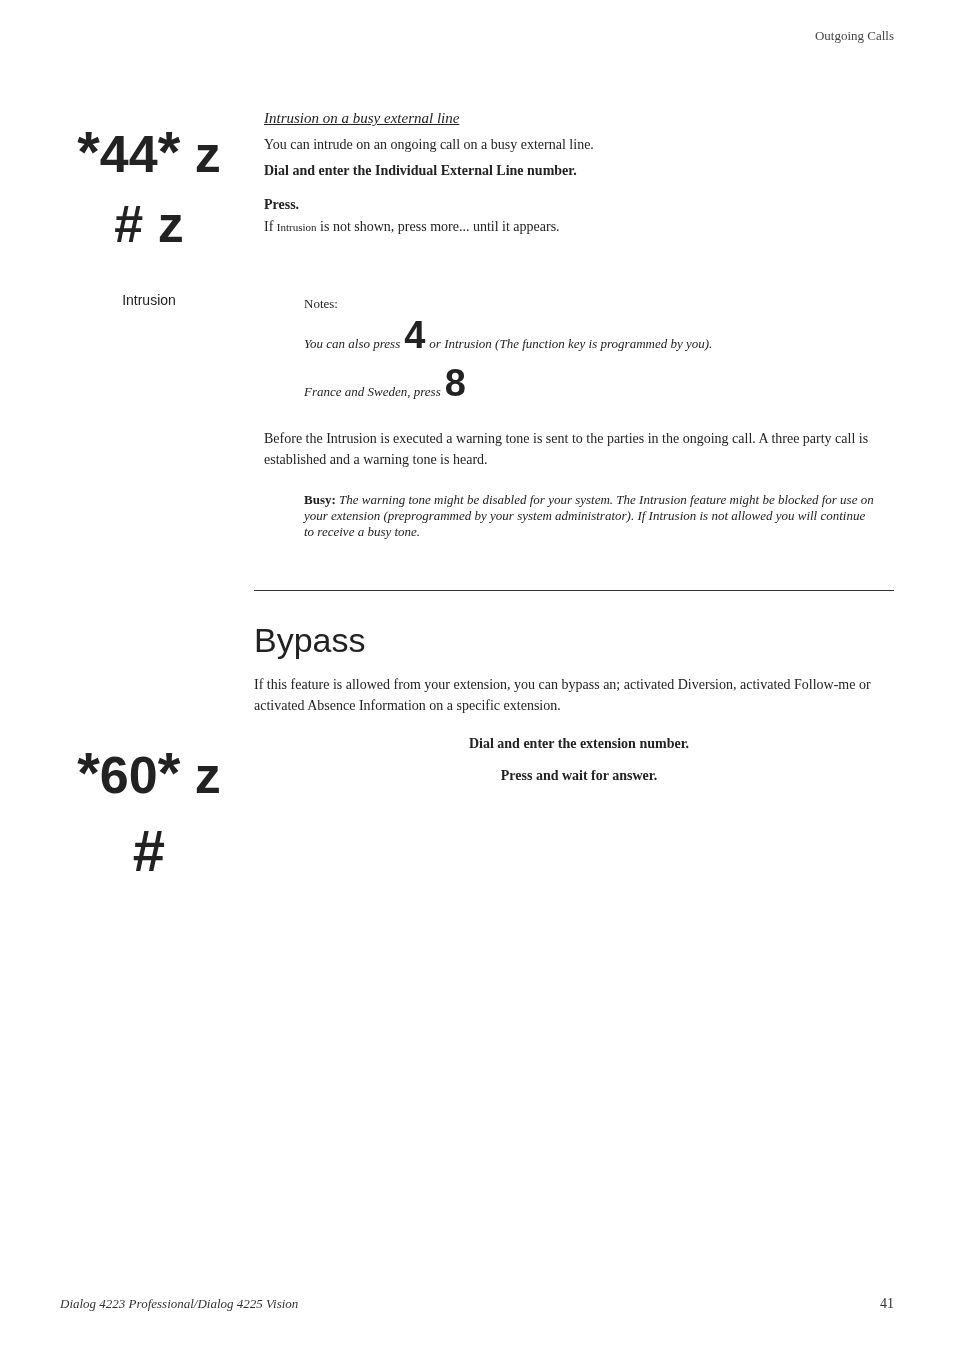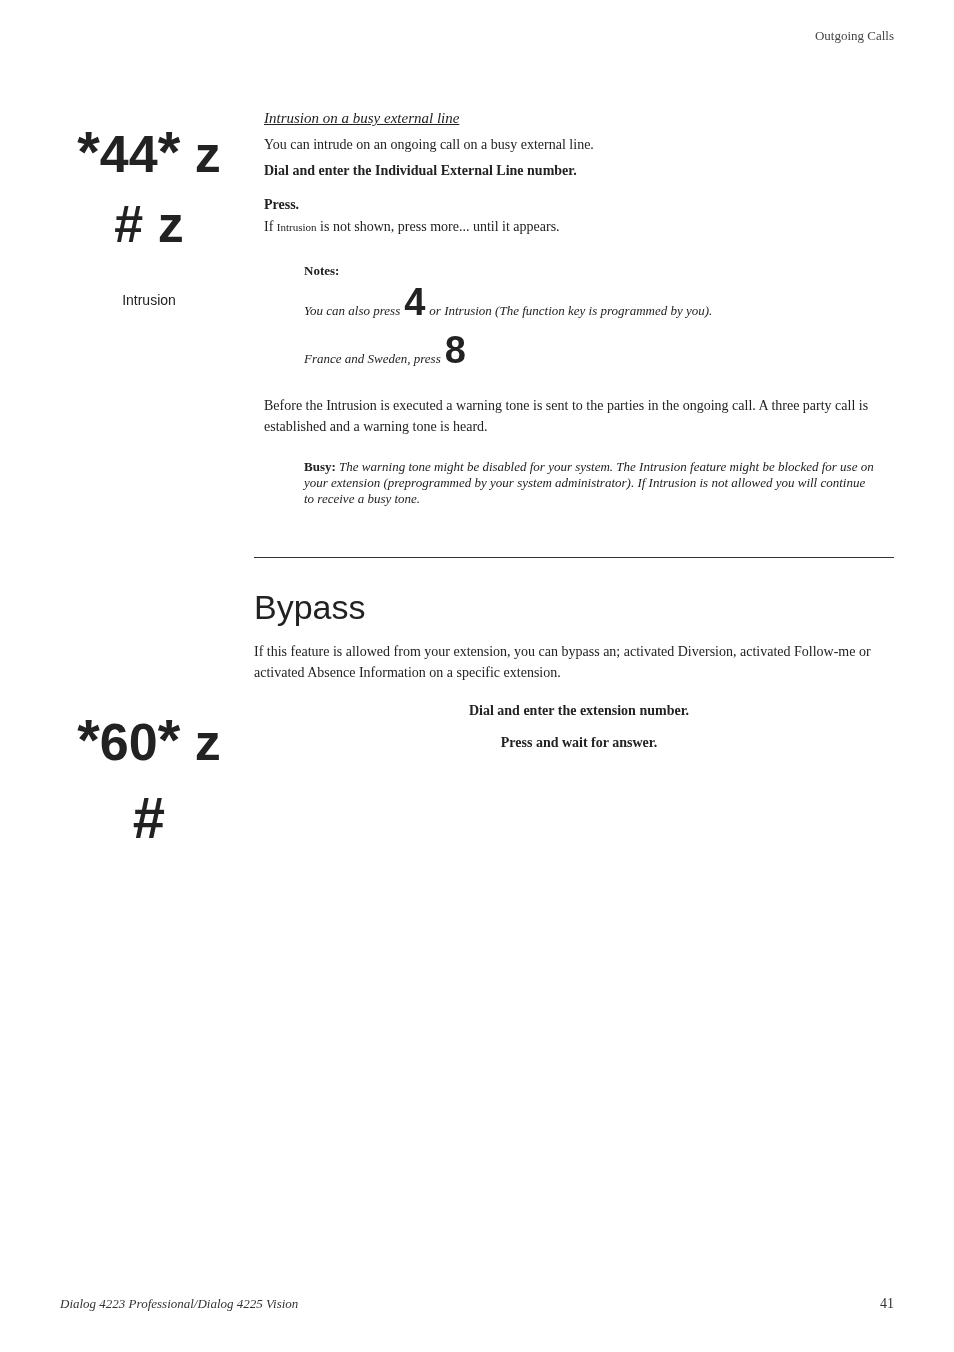--- a/index.html
+++ b/index.html
@@ -86,22 +86,23 @@
 
     .note-box {
       background: transparent;
       border: none;
       padding: 10px 20px;
       margin: 10px 0 10px 20px;
       font-size: 13px;
     }
 
     .note-box .note-title {
-      font-weight: bold;
-      font-size: 13px;
+      font-weight: normal;
+      font-size: 13px;
+      margin-top: 33px;
     }
 
     .note-box .note-italic {
       font-style: italic;
       font-size: 13px;
     }
 
     .note-number-large {
       font-size: 38px;
       font-weight: bold;

